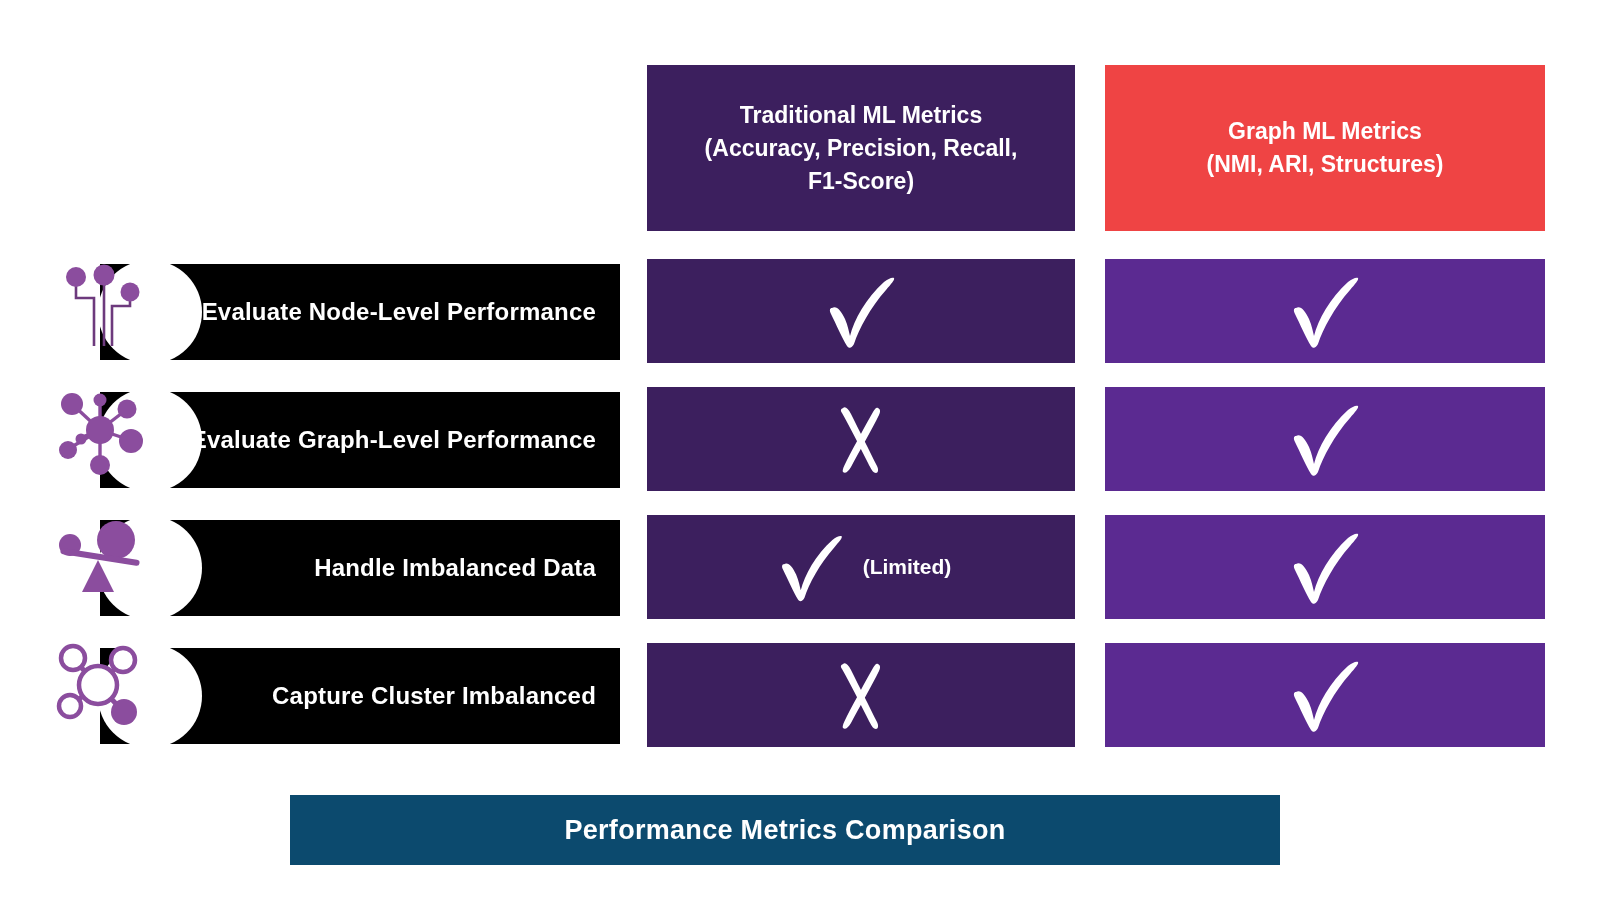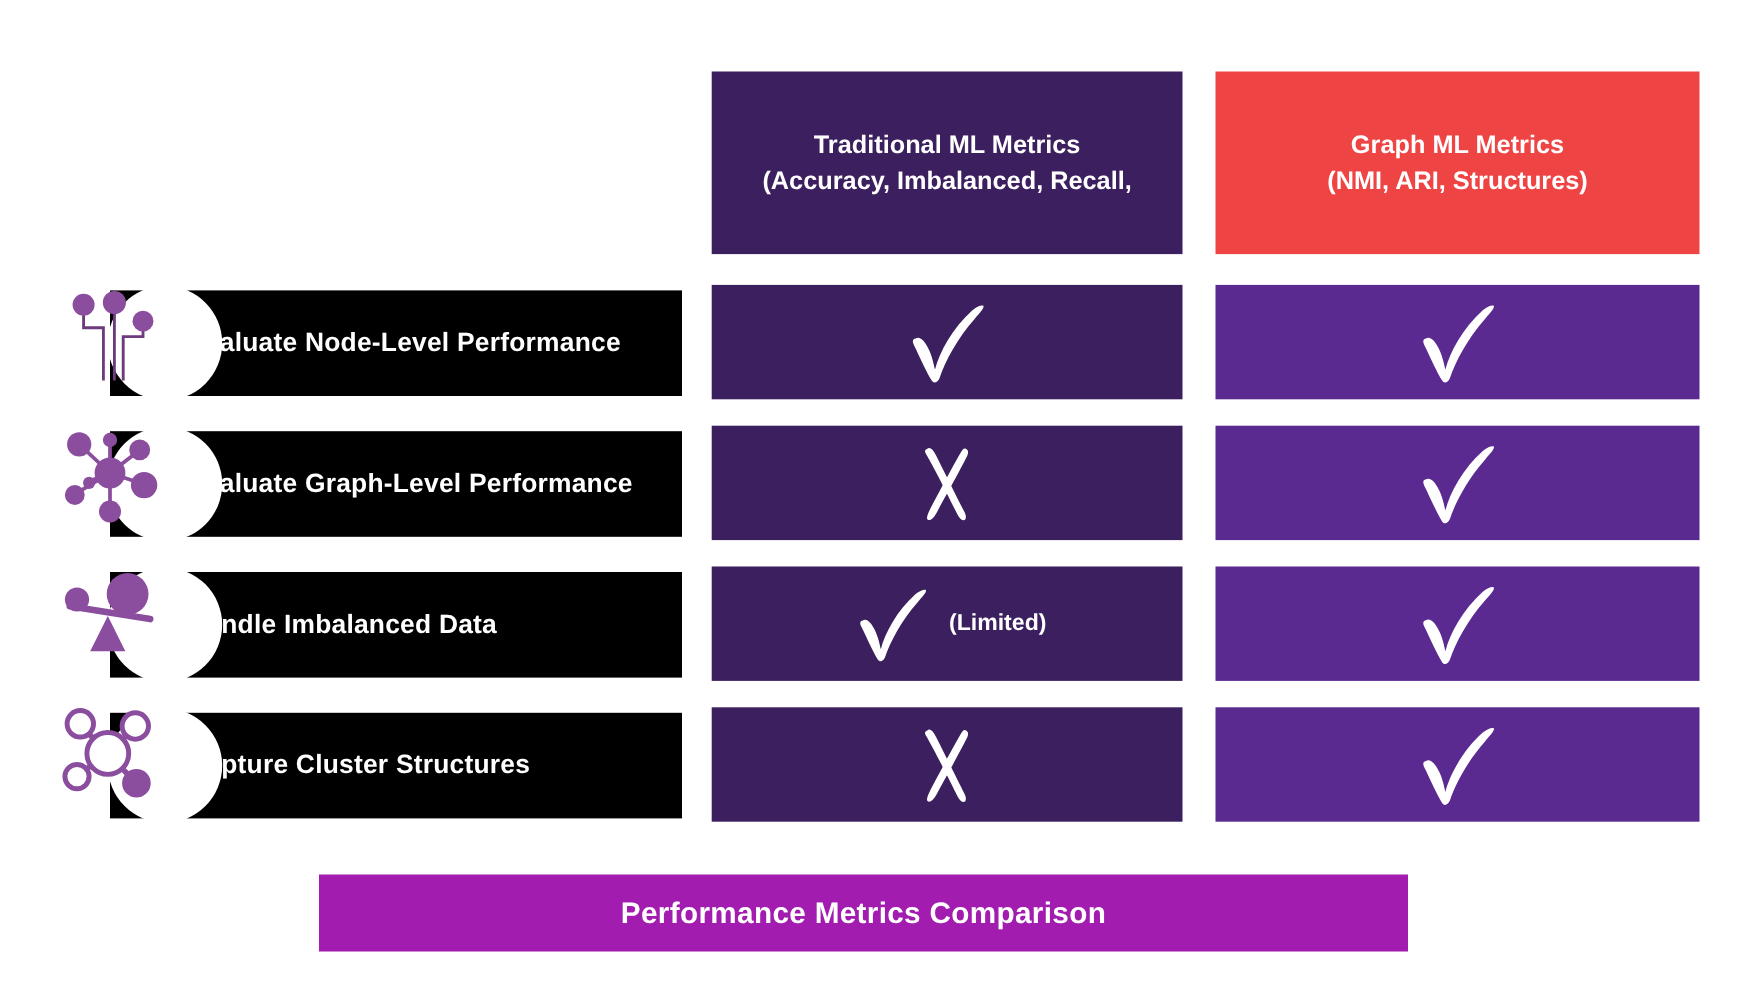--- a/index.html
+++ b/index.html
@@ -71,21 +71,21 @@
   }
   .row-label .label-text {
     position: relative;
     z-index: 2;
     color: #ffffff;
     font-size: 24px;
     font-weight: bold;
     letter-spacing: 0.2px;
     padding-left: 70px;
     padding-right: 24px;
-    text-align: left;
+    text-align: right;
     width: 100%;
     box-sizing: border-box;
   }
 
   #row-label-0 { top: 264px; }
   #row-label-1 { top: 392px; }
   #row-label-2 { top: 520px; }
   #row-label-3 { top: 648px; }
 
   
@@ -130,41 +130,42 @@
     font-size: 21px;
     font-weight: bold;
     white-space: nowrap;
   }
 
   
   #footer-banner {
     position: absolute;
     left: 290px; top: 795px;
     width: 990px; height: 70px;
-    background: #a21caf;
+    background: #0c4a6e;
     display: flex;
     align-items: center;
     justify-content: center;
   }
   #footer-banner .footer-text {
     color: #ffffff;
     font-size: 27px;
     font-weight: bold;
     letter-spacing: 0.3px;
   }
 </style>
 </head>
 <body>
 
 <div class="stage">
 
   <div class="col-header" id="header-traditional">
     <div>
       <span class="line">Traditional ML Metrics</span>
-      <span class="line">(Accuracy, Imbalanced, Recall,</span>
+      <span class="line">(Accuracy, Precision, Recall,</span>
+      <span class="line">F1-Score)</span>
     </div>
   </div>
 
   <div class="col-header" id="header-graph">
     <div>
       <span class="line">Graph ML Metrics</span>
       <span class="line">(NMI, ARI, Structures)</span>
     </div>
   </div>
 
@@ -175,21 +176,21 @@
   <div class="row-label" id="row-label-2">
     <span class="notch"></span>
     <span class="label-text">Handle Imbalanced Data</span>
   </div>
   <div class="row-label" id="row-label-1">
     <span class="notch"></span>
     <span class="label-text">Evaluate Graph-Level Performance</span>
   </div>
   <div class="row-label" id="row-label-3">
     <span class="notch"></span>
-    <span class="label-text">Capture Cluster Structures</span>
+    <span class="label-text">Capture Cluster Imbalanced</span>
   </div>
 
   <svg class="row-icon" id="row-icon-0" viewBox="0 0 96 96">
     <g stroke="#6d3a7d" stroke-width="2.6" fill="none">
       <path d="M16 22 L16 40 L34 40 L34 88"></path>
       <path d="M44 20 L44 88"></path>
       <path d="M70 36 L70 48 L52 48 L52 88"></path>
     </g>
     <circle cx="16" cy="19" r="10" fill="#8b4d9e"></circle>
     <circle cx="44" cy="17" r="10.5" fill="#8b4d9e"></circle>

